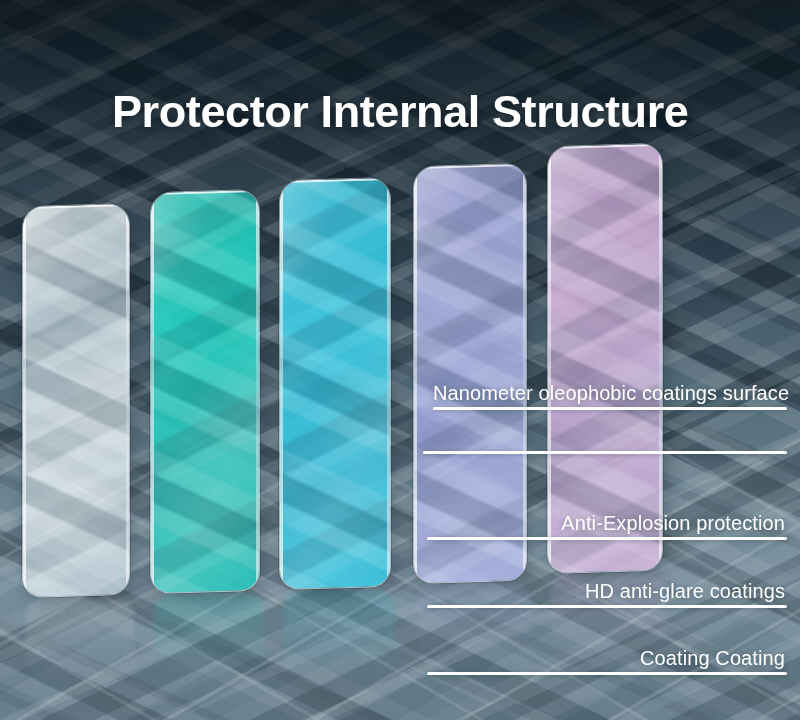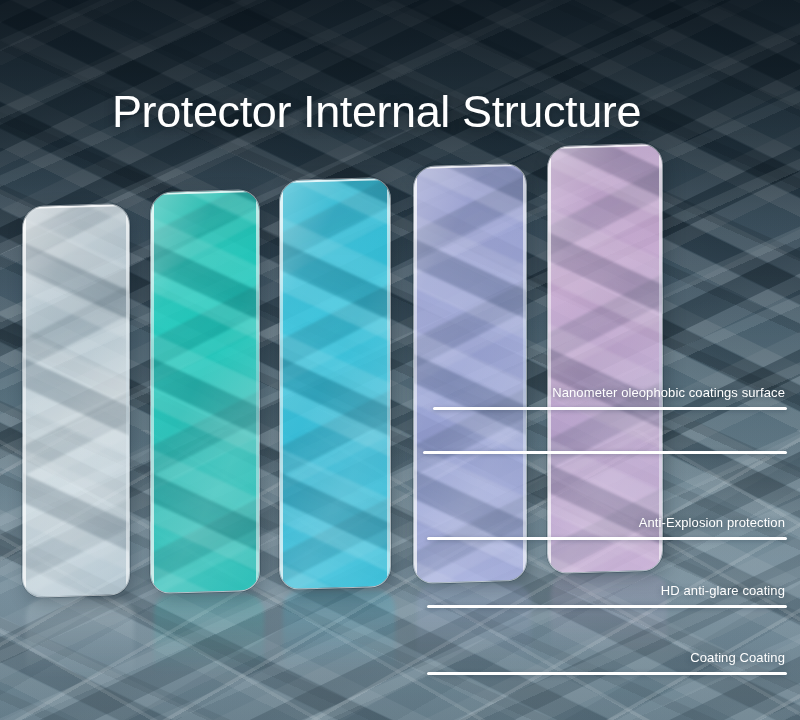--- a/index.html
+++ b/index.html
@@ -134,21 +134,21 @@
         rgba(255,255,255,0) 27px,
         rgba(255,255,255,0) 110px);
   }
 
   
   .title {
     position: absolute;
     left: 112px;
     top: 56px;
     font-size: 45px;
-    font-weight: normal;
+    font-weight: bold;
     color: #ffffff;
     letter-spacing: -0.4px;
     text-shadow: 0 2px 10px rgba(8,18,26,.55);
     white-space: nowrap;
   }
 
   
   .panels {
     position: absolute;
     inset: 0;
@@ -272,21 +272,21 @@
     position: absolute;
     inset: 0;
   }
   .label-row {
     position: absolute;
     text-align: right;
   }
   .label-row .txt {
     display: block;
     color: #ffffff;
-    font-size: 13px;
+    font-size: 20px;
     line-height: 22px;
     letter-spacing: .1px;
     text-shadow: 0 1px 6px rgba(20,40,55,.45);
     white-space: nowrap;
     padding-right: 2px;
   }
   .label-row .rule {
     display: block;
     height: 3px;
     background: #ffffff;
@@ -365,21 +365,21 @@
         <span class="rule" style="margin-top: 3px;"></span>
       </div>
       <div class="label-row" style="left: 423px; width: 364px; top: 448px;">
         <span class="rule" style="margin-top: 3px;"></span>
       </div>
       <div class="label-row" style="left: 427px; width: 360px; top: 512px; text-align: right;">
         <span class="txt">Anti-Explosion protection</span>
         <span class="rule" style="margin-top: 3px;"></span>
       </div>
       <div class="label-row" style="left: 427px; width: 360px; top: 580px;">
-        <span class="txt">HD anti-glare coating</span>
+        <span class="txt">HD anti-glare coatings</span>
         <span class="rule" style="margin-top: 3px;"></span>
       </div>
       <div class="label-row" style="left: 427px; width: 360px; top: 647px;">
         <span class="txt">Coating Coating</span>
         <span class="rule" style="margin-top: 3px;"></span>
       </div>
     </div>
 
 </div>
 

